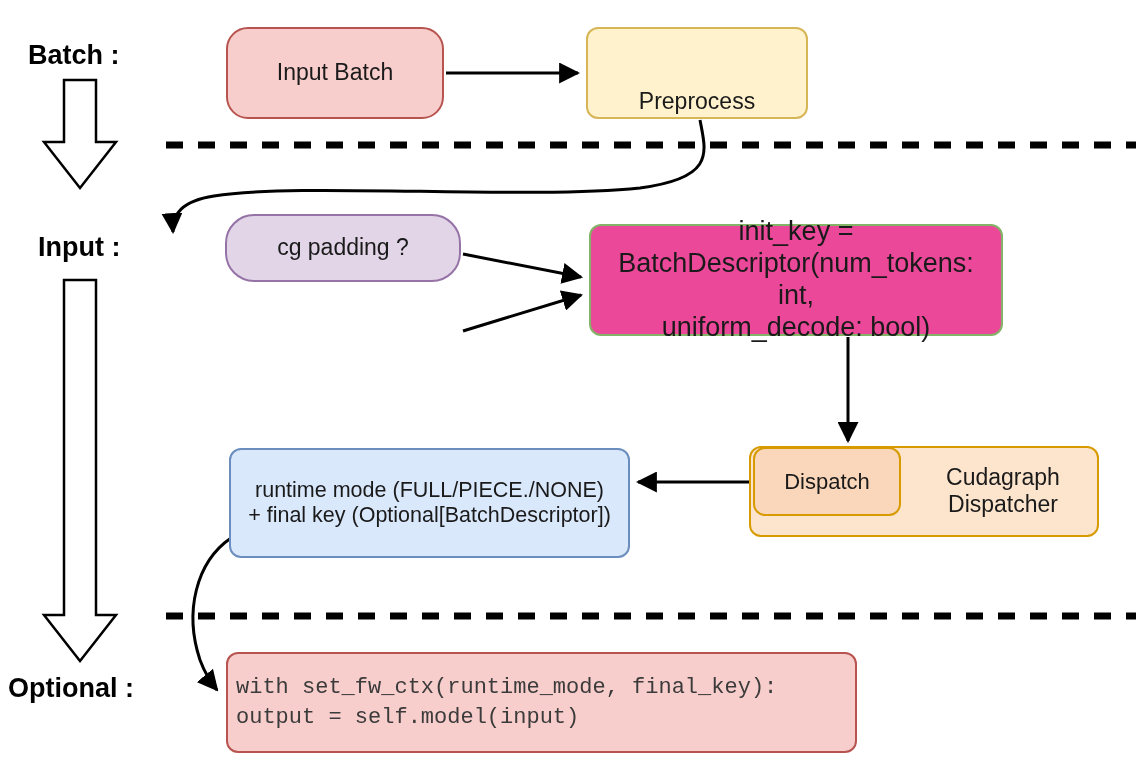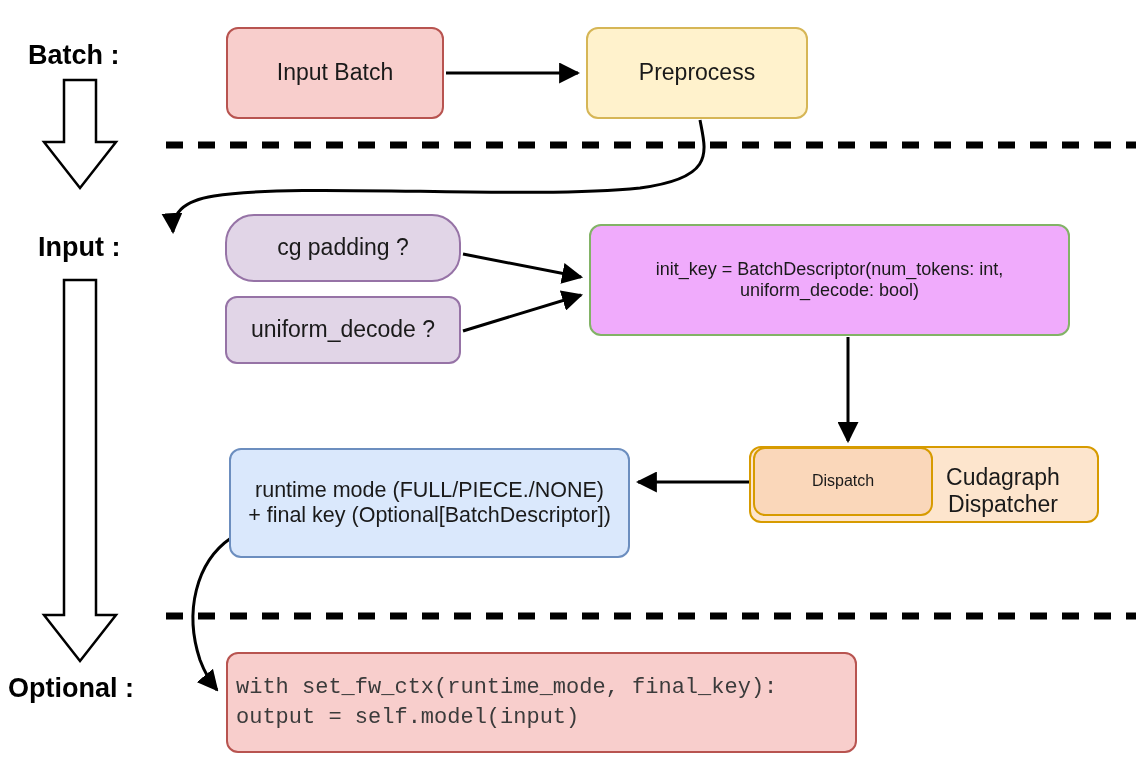--- a/index.html
+++ b/index.html
@@ -45,50 +45,50 @@
     font-family: "Liberation Sans", sans-serif;
     font-size: 23px;
     line-height: 1.18;
     color: #1a1a1a;
     padding: 2px 8px;
   }
   .node-text { display: block; white-space: pre-line; }
 
   .n-input-batch {
     left: 226px; top: 27px; width: 218px; height: 92px;
-    background: #f8cecc; border-color: #b85450;
+    background: #f8cecc; border-color: #b85450; border-radius: 22px;
   }
   .n-preprocess {
     left: 586px; top: 27px; width: 222px; height: 92px;
-    background: #fff2cc; border-color: #d6b656;
+    background: #fff2cc; border-color: #d6b656; align-items: flex-end;
   }
   .n-cg-padding {
     left: 225px; top: 214px; width: 236px; height: 68px;
     background: #e1d5e7; border-color: #9673a6; border-radius: 29px;
   }
   .n-uniform-decode {
     left: 225px; top: 296px; width: 236px; height: 68px;
     background: #e1d5e7; border-color: #9673a6;
   }
   .n-init-key {
-    left: 589px; top: 224px; width: 481px; height: 112px;
-    background: #f0abfc; border-color: #82b366;
-    font-size: 18px;
+    left: 589px; top: 224px; width: 414px; height: 112px;
+    background: #ec4899; border-color: #82b366;
+    font-size: 27px;
   }
   .n-dispatcher-outer {
-    left: 749px; top: 446px; width: 350px; height: 77px;
+    left: 749px; top: 446px; width: 350px; height: 91px;
     background: #fde5cd; border-color: #d79b00;
     align-items: flex-start; justify-content: flex-end;
     padding: 16px 10px 0 0;
   }
   .n-dispatcher-outer .node-text { text-align: center; width: 168px; }
   .n-dispatch-inner {
-    left: 753px; top: 447px; width: 180px; height: 69px;
+    left: 753px; top: 447px; width: 148px; height: 69px;
     background: #fad7ba; border-color: #d79b00;
-    font-size: 16px;
+    font-size: 22px;
   }
   .n-runtime-mode {
     left: 229px; top: 448px; width: 401px; height: 110px;
     background: #dae8fc; border-color: #6c8ebf;
     font-size: 21.5px;
     justify-content: center;
   }
   .n-code {
     left: 226px; top: 652px; width: 631px; height: 101px;
     background: #f8cecc; border-color: #b85450;
@@ -150,23 +150,20 @@
   </div>
 
   <div class="node n-preprocess">
     <span class="node-text">Preprocess</span>
   </div>
 
   <div class="node n-cg-padding">
     <span class="node-text">cg padding ?</span>
   </div>
 
-  <div class="node n-uniform-decode">
-    <span class="node-text">uniform_decode ?</span>
-  </div>
 
   <div class="node n-init-key">
     <span class="node-text">init_key = BatchDescriptor(num_tokens: int,
 uniform_decode: bool)</span>
   </div>
 
   <div class="node n-dispatcher-outer">
     <span class="node-text">Cudagraph
 Dispatcher</span>
   </div>

